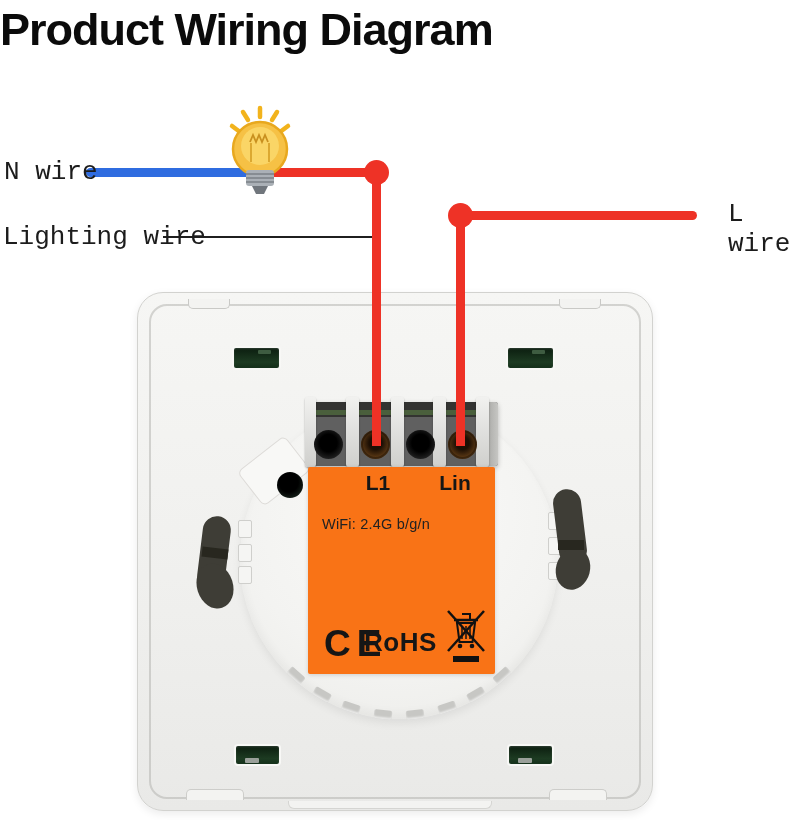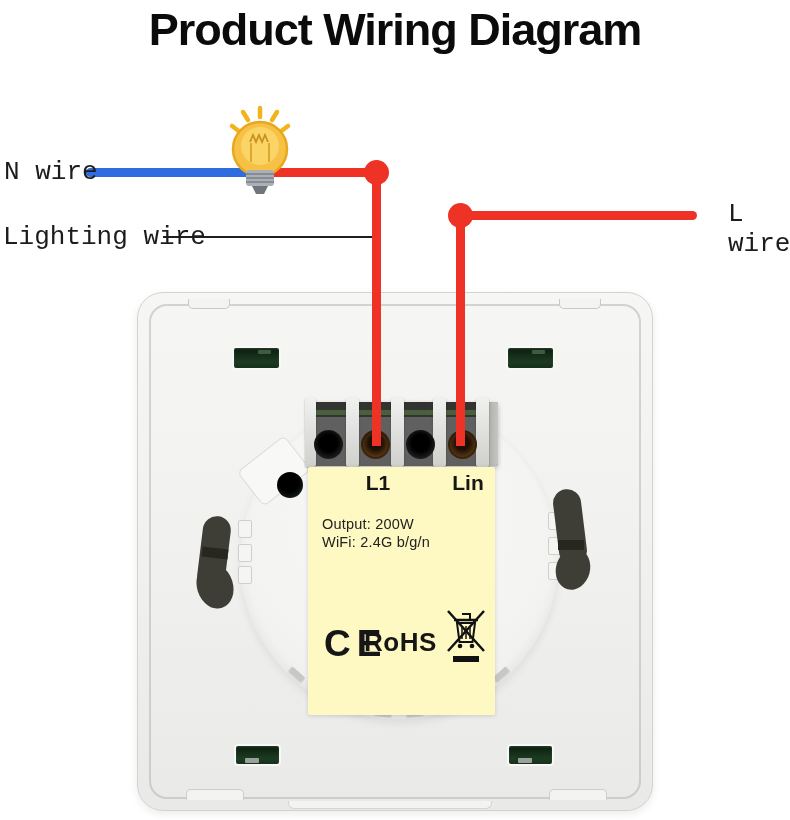--- a/index.html
+++ b/index.html
@@ -1,21 +1,21 @@
 <!DOCTYPE html>
 <html><head>
 <meta charset="utf-8">
 <style>
   html,body{margin:0;padding:0;background:#fff;}
   #canvas{position:relative;width:790px;height:820px;background:#ffffff;overflow:hidden;
           font-family:"Liberation Sans", sans-serif;color:#111;}
   .abs{position:absolute;}
 
   
-  .title{left:0;right:0;top:4px;text-align:center;font-size:45px;font-weight:700;
+  .title{left:0;right:0;top:4px;text-align:left;font-size:45px;font-weight:700;
          letter-spacing:-1px;color:#0b0b0b;}
 
   
   .wire{background:#ee3226;}
   .wire-blue{left:86px;top:168px;width:174px;height:9px;border-radius:5px;background:#2f6ce0;z-index:5;}
   .wire-red-a{left:254px;top:168px;width:127px;height:9px;border-radius:5px;z-index:5;}
   .wire1-vert{left:372px;top:171px;width:9px;height:275px;z-index:8;}
   .wire2-vert{left:456px;top:214px;width:9px;height:232px;z-index:8;}
   .wire2-horiz{left:459px;top:211px;width:238px;height:9px;border-radius:5px;z-index:5;}
   .junction{width:25px;height:25px;border-radius:50%;background:#ee3226;z-index:9;}
@@ -86,24 +86,24 @@
   .divider{width:13px;height:70px;top:397px;background:linear-gradient(180deg,#f1f1ef,#cfcfcc);
            border-radius:3px;box-shadow:0 1px 2px rgba(0,0,0,.3);z-index:4;}
   .div0{left:305px;width:11px;} .div1{left:346px;} .div2{left:391px;} .div3{left:433px;} .div4{left:476px;}
   .thole{width:29px;height:29px;border-radius:50%;top:430px;z-index:5;}
   .thole-black{background:radial-gradient(circle at 50% 45%, #000 40%, #1d1d1d 70%, #3c3c3c 100%);}
   .thole-brass{background:radial-gradient(circle at 50% 45%, #1c0f04 30%, #5d3a15 68%, #7a4e1e 100%);
                box-shadow:inset 0 0 0 2px rgba(0,0,0,.35);}
   .th1{left:314px;} .th2{left:361px;} .th3{left:406px;} .th4{left:448px;}
 
   
-  .spec-label{left:308px;top:467px;width:187px;height:248px;background:#fef9c3;border-radius:2px;
+  .spec-label{left:308px;top:467px;width:187px;height:207px;background:#f97316;border-radius:2px;
               box-shadow:0 1px 4px rgba(0,0,0,.15);z-index:4;}
   .tlabel{position:absolute;top:4px;width:50px;text-align:center;font-size:21px;font-weight:700;color:#161616;}
-  .tlabel-l1{left:45px;} .tlabel-lin{left:135px;}
+  .tlabel-l1{left:45px;} .tlabel-lin{left:122px;}
   .specs{position:absolute;left:14px;top:48px;font-size:14.5px;line-height:18px;color:#222;
          letter-spacing:.2px;}
   .ce{position:absolute;left:16px;top:156px;font-size:37px;font-weight:600;letter-spacing:6px;color:#161616;}
   .rohs{position:absolute;left:56px;top:160px;font-size:26px;font-weight:700;letter-spacing:.5px;color:#161616;}
   .weee{position:absolute;left:138px;top:142px;width:40px;height:56px;}
 </style>
 </head>
 <body>
 
 <div id="canvas">
@@ -194,21 +194,20 @@
   <div class="abs divider div4"></div>
   <div class="abs thole thole-black th1"></div>
   <div class="abs thole thole-brass th2"></div>
   <div class="abs thole thole-black th3"></div>
   <div class="abs thole thole-brass th4"></div>
 
   <div class="abs spec-label">
     <div class="tlabel tlabel-l1">L1</div>
     <div class="tlabel tlabel-lin">Lin</div>
     <div class="specs">
-      <div>Output: 200W</div>
       <div>WiFi: 2.4G b/g/n</div>
     </div>
     <div class="ce">CE</div>
     <div class="rohs">RoHS</div>
     <svg class="weee" viewBox="0 0 40 56">
       <path d="M16 5 h8 v5" fill="none" stroke="#111" stroke-width="2"></path>
       <line x1="8" y1="11" x2="32" y2="11" stroke="#111" stroke-width="2.5"></line>
       <path d="M11 14 h18 l-2.5 19 h-13 z" fill="none" stroke="#111" stroke-width="2"></path>
       <line x1="16" y1="17" x2="16" y2="30" stroke="#111" stroke-width="1.5"></line>
       <line x1="20" y1="17" x2="20" y2="30" stroke="#111" stroke-width="1.5"></line>

